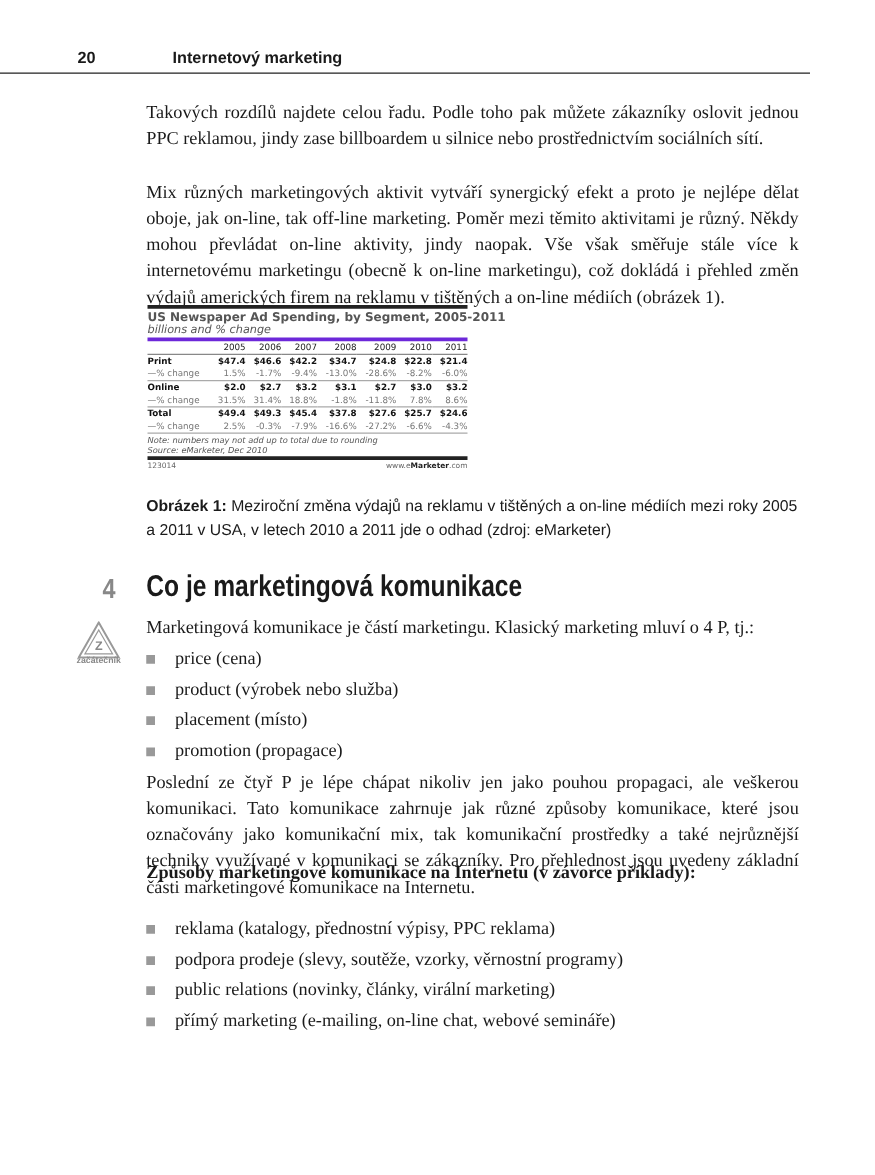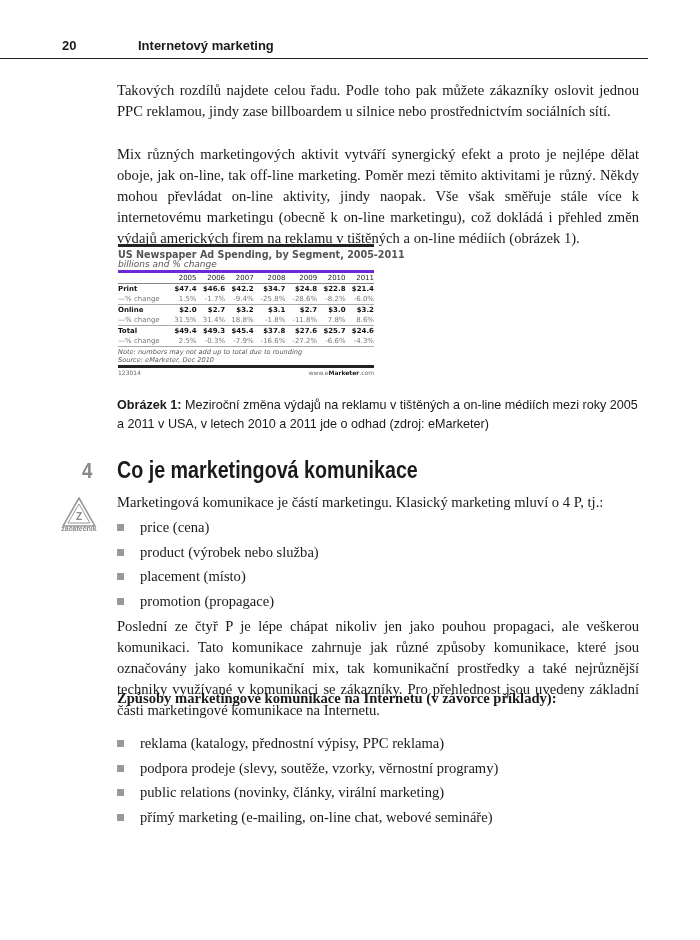--- a/index.html
+++ b/index.html
@@ -70,21 +70,21 @@
         <td>$34.7</td>
         <td>$24.8</td>
         <td>$22.8</td>
         <td>$21.4</td>
       </tr>
       <tr class="chg">
         <td>—% change</td>
         <td>1.5%</td>
         <td>-1.7%</td>
         <td>-9.4%</td>
-        <td>-25.8%</td>
+        <td>-13.0%</td>
         <td>-28.6%</td>
         <td>-8.2%</td>
         <td>-6.0%</td>
       </tr>
       <tr class="main">
         <td>Online</td>
         <td>$2.0</td>
         <td>$2.7</td>
         <td>$3.2</td>
         <td>$3.1</td>

